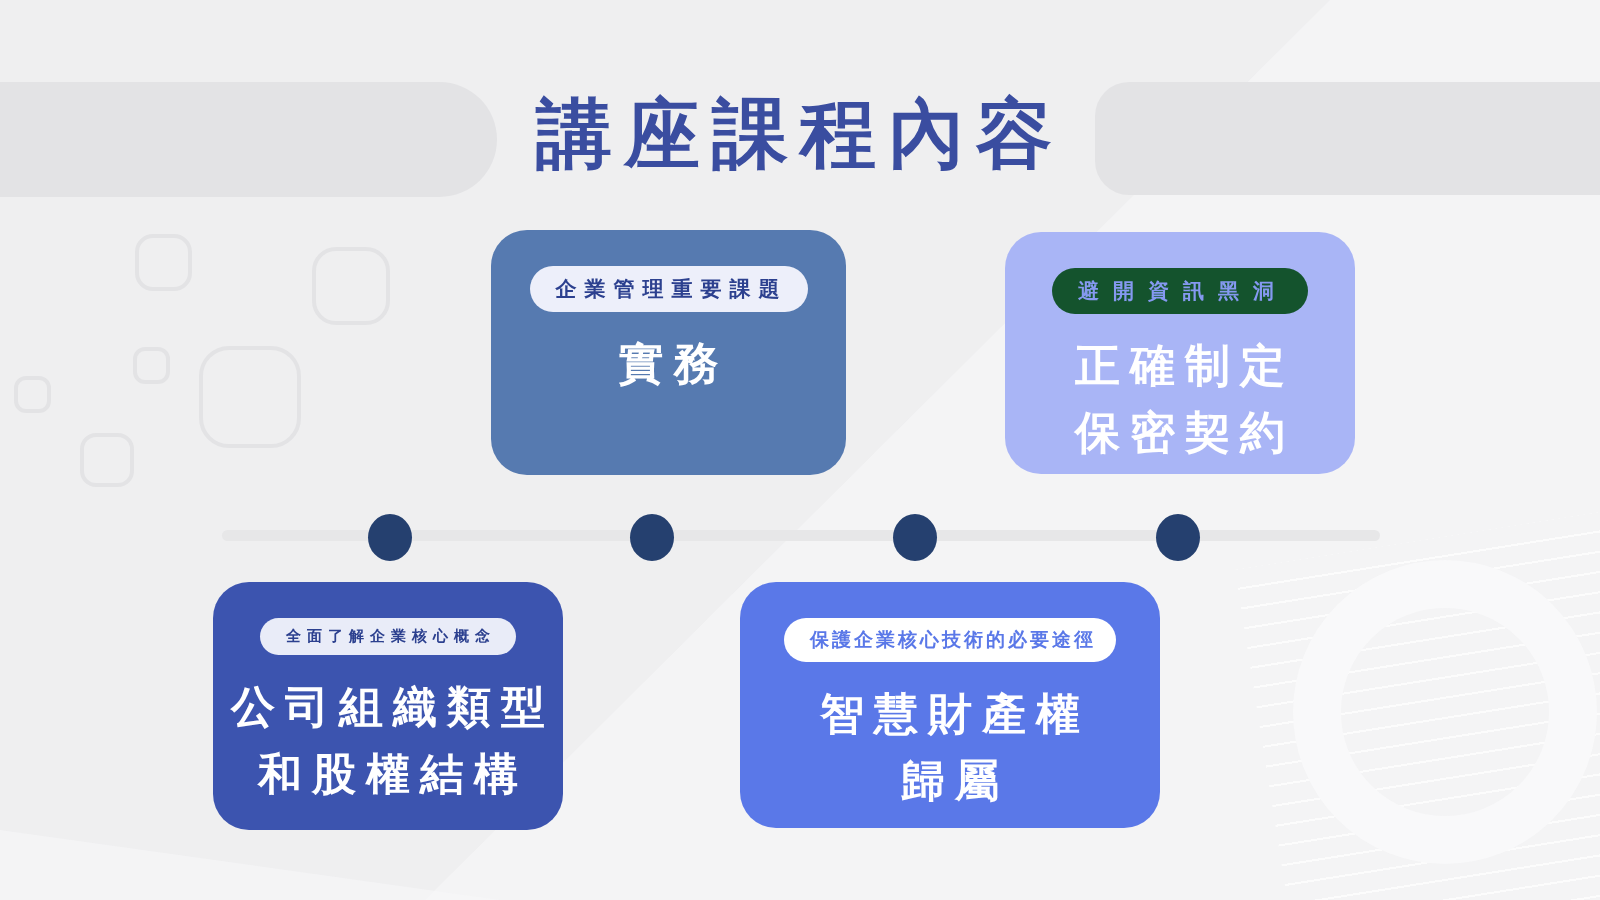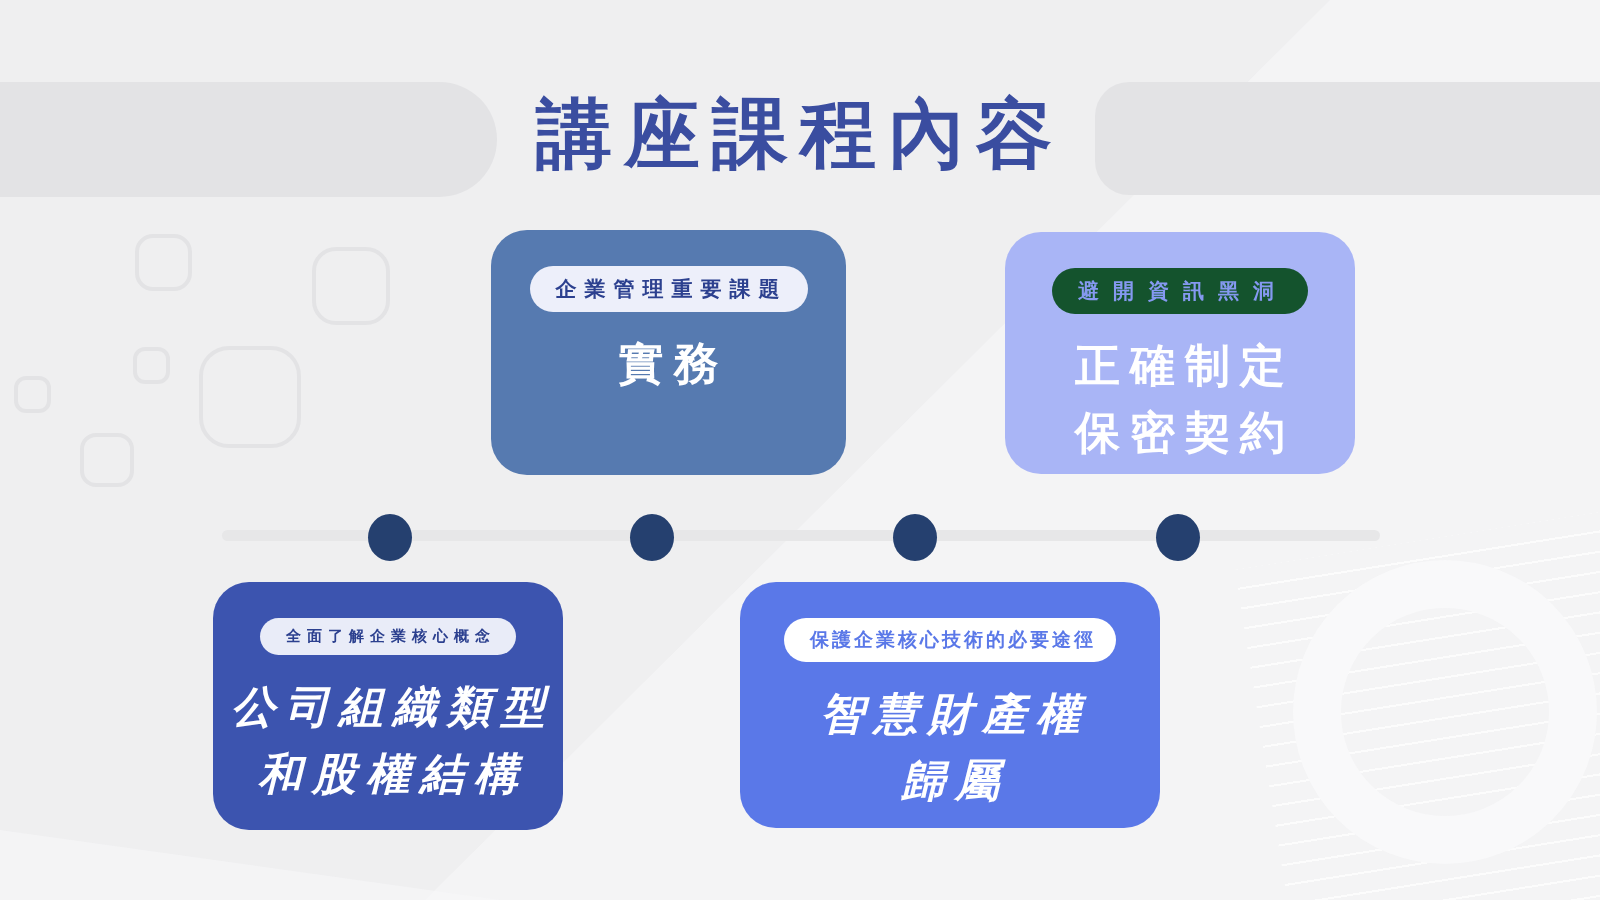--- a/index.html
+++ b/index.html
@@ -54,21 +54,21 @@
 
   .badge{border-radius:999px;font-weight:700;white-space:nowrap;
     display:inline-block;padding:9px 20px 9px 26px;}
   .card1 .badge{background:#edeffa;color:#2c408f;font-size:21px;letter-spacing:8px;}
   .card2 .badge{background:#14532d;color:#8599f0;font-size:21px;letter-spacing:14px;}
   .card3 .badge{background:#e9ecf8;color:#2c408f;font-size:15px;letter-spacing:6px;}
   .card4 .badge{background:#ffffff;color:#5a78e8;font-size:19px;letter-spacing:3px;}
 
   .card-text{margin-top:18px;text-align:center;color:#ffffff;font-weight:800;
     font-size:45px;line-height:67px;letter-spacing:10px;text-indent:10px;white-space:nowrap;}
-  .card3 .card-text,.card4 .card-text{font-size:44px;font-style:italic;}
+  .card3 .card-text,.card4 .card-text{font-size:44px;}
 </style>
 </head>
 <body>
 
 <div class="canvas">
 
   <div class="diag-upper"></div>
   <div class="diag-corner"></div>
 
   <div class="bar-left"></div>

